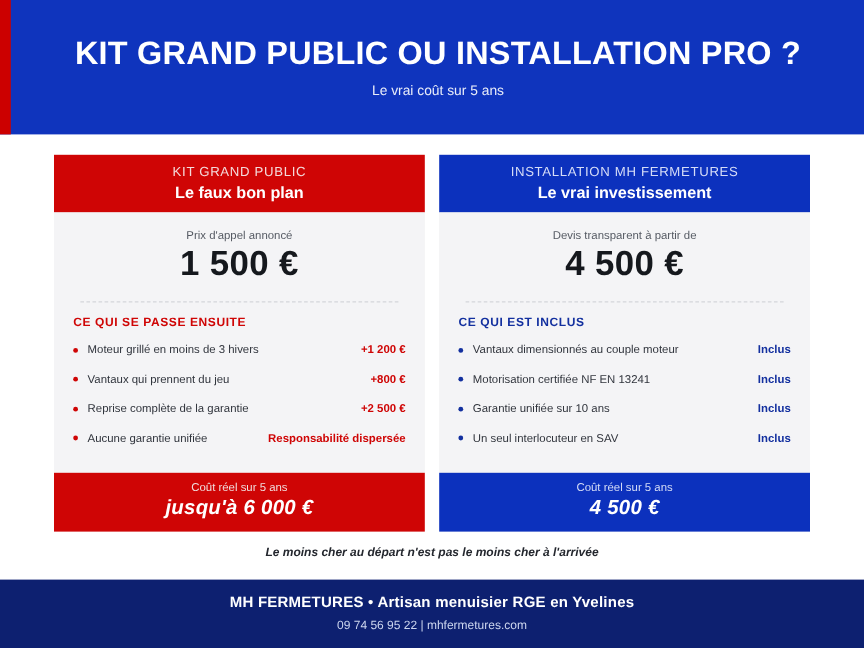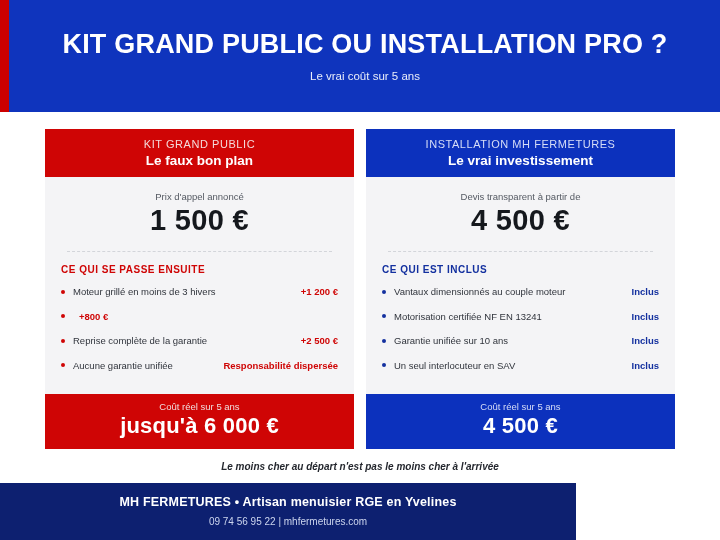--- a/index.html
+++ b/index.html
@@ -168,42 +168,43 @@
   }
   .card-foot.red  { background: #cf0505; }
   .card-foot.blue { background: #0c31bd; }
   .foot-label {
     font-size: 9.5px;
     color: #f0dcdc;
     margin-bottom: 1px;
   }
   .card-foot.blue .foot-label { color: #d6ddf7; }
   .foot-amount {
-    font-size: 22px;
+    font-size: 17px;
     font-weight: bold;
     color: #ffffff;
     letter-spacing: 0.2px;
+    font-style: italic;
   }
 
   
   .tagline {
     text-align: center;
     font-size: 10px;
     font-style: italic;
     font-weight: bold;
     color: #24272e;
     padding: 12px 10px 0 10px;
   }
 
   
   .bottombar {
     position: absolute;
     left: 0;
     bottom: 0;
-    width: 576px;
+    width: 720px;
     background: #0d2070;
     color: #ffffff;
     text-align: center;
     padding: 12px 10px 13px 10px;
     box-sizing: border-box;
   }
   .bottom-main {
     font-size: 12.5px;
     font-weight: bold;
     letter-spacing: 0.2px;
@@ -240,20 +241,21 @@
         <hr class="divider">
         <div class="list-title red">CE QUI SE PASSE ENSUITE</div>
         <ul class="items">
           <li>
             <span class="bullet red"></span>
             <span class="item-text">Moteur grillé en moins de 3 hivers</span>
             <span class="item-value red">+1 200 €</span>
           </li>
           <li>
             <span class="bullet red"></span>
+            <span class="item-text">Vantaux qui prennent du jeu</span>
             <span class="item-value red">+800 €</span>
           </li>
           <li>
             <span class="bullet red"></span>
             <span class="item-text">Reprise complète de la garantie</span>
             <span class="item-value red">+2 500 €</span>
           </li>
           <li>
             <span class="bullet red"></span>
             <span class="item-text">Aucune garantie unifiée</span>

